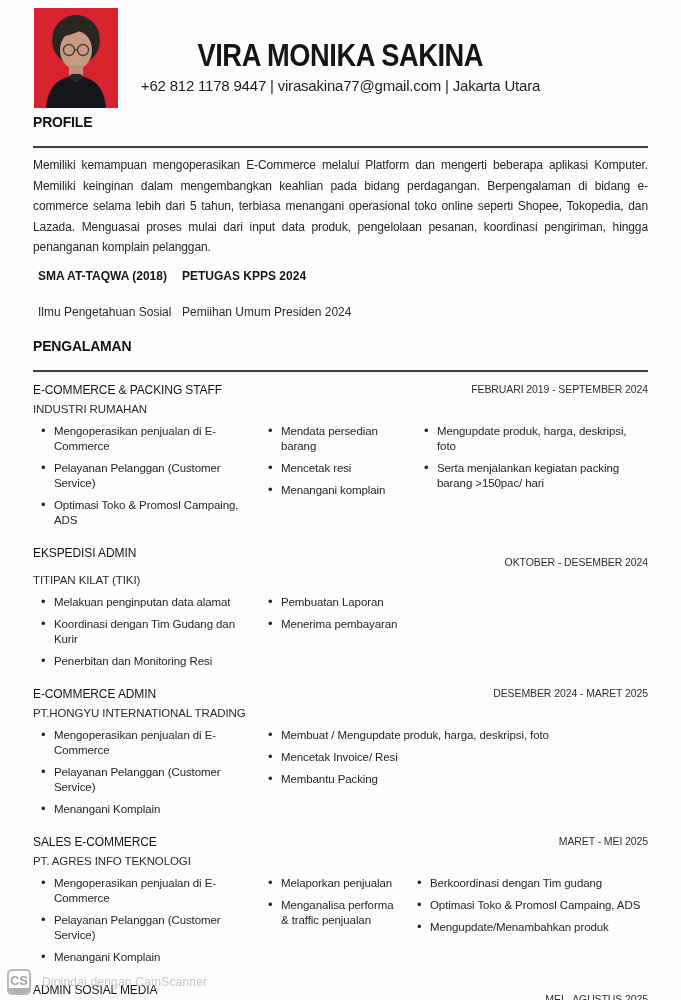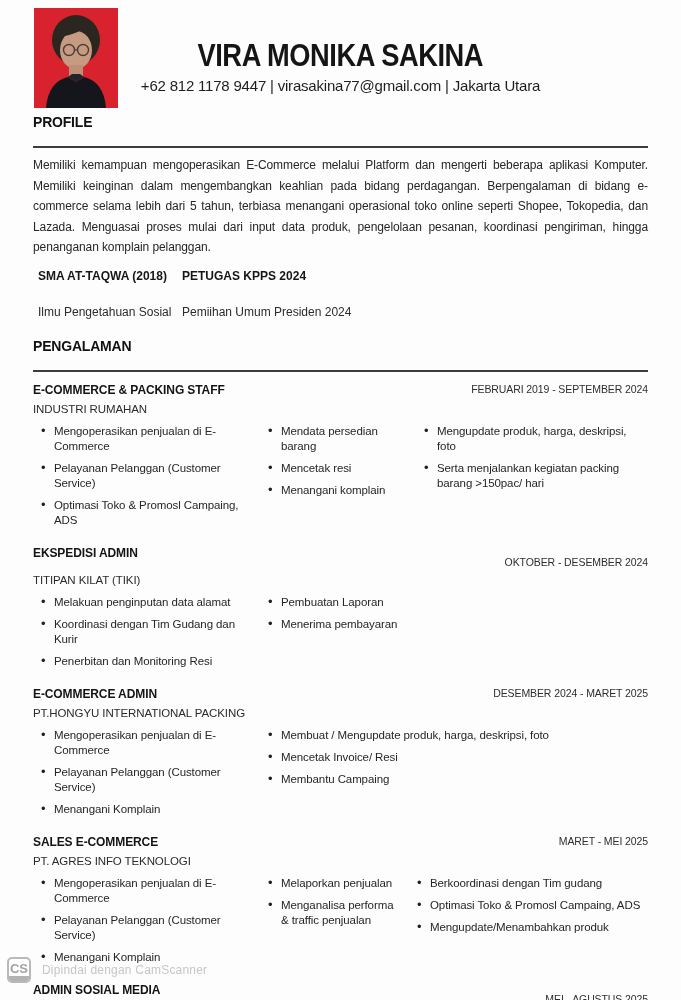--- a/index.html
+++ b/index.html
@@ -57,42 +57,42 @@
     display:flex;margin-top:10px;padding-left:5px;align-items:center;
   }
   .edu-col{width:144px;flex:0 0 auto;}
   .edu-col + .edu-col{width:auto;}
   .edu-heading{font-size:12px;font-weight:bold;color:#161616;line-height:17px;}
   .edu-detail{font-size:12px;color:#2b2b2b;margin-top:20px;line-height:15px;}
 
   
   .job{margin-top:11px;}
   .job-head{display:flex;justify-content:space-between;align-items:flex-start;}
-  .job-role{font-size:12px;font-weight:bold;color:#141414;letter-spacing:-0.1px;}
+  .job-role{font-size:12px;font-weight:normal;color:#141414;letter-spacing:-0.1px;}
   .job-period{font-size:10.5px;color:#2e2e2e;white-space:nowrap;letter-spacing:-0.1px;}
   .job-period.low{padding-top:10px;}
   .job-company{font-size:11.5px;color:#2b2b2b;margin-top:6px;letter-spacing:-0.1px;}
   .job-cols{display:grid;margin-top:9px;column-gap:6px;}
   .cols-j0{grid-template-columns:221px 150px 1fr;}
   .cols-j1{grid-template-columns:221px 1fr;}
   .cols-j2{grid-template-columns:221px 1fr;}
   .cols-j3{grid-template-columns:221px 143px 1fr;}
   ul.bullets{list-style:none;margin:0;padding:0 0 0 7px;}
   ul.bullets li{
     position:relative;padding-left:14px;margin-bottom:7px;
     font-size:11.5px;line-height:12.5px;color:#262626;letter-spacing:-0.1px;
   }
   ul.bullets li::before{
     content:"\2022";position:absolute;left:1px;top:-1px;font-size:13px;color:#222;
   }
   ul.bullets li{line-height:15px;}
 
   
   .footer{
-    position:absolute;left:7px;bottom:17px;
+    position:absolute;left:7px;bottom:5px;
     display:flex;align-items:center;gap:11px;
   }
   .cs-badge{
     width:24px;height:26px;
     border:2px solid #b9b9b9;border-radius:5px;
     color:#a3a3a3;font-weight:bold;font-size:13px;
     display:flex;align-items:center;justify-content:center;
     position:relative;overflow:hidden;background:#fff;
     padding-bottom:4px;box-sizing:border-box;
   }
@@ -184,31 +184,31 @@
             <li>Menerima pembayaran</li>
           </ul>
       </div>
     </div>
 
     <div class="job">
       <div class="job-head">
         <span class="job-role">E-COMMERCE ADMIN</span>
         <span class="job-period">DESEMBER 2024 - MARET 2025</span>
       </div>
-      <div class="job-company">PT.HONGYU INTERNATIONAL PACKING</div>
+      <div class="job-company">PT.HONGYU INTERNATIONAL TRADING</div>
       <div class="job-cols cols-j2">
         <ul class="bullets">
             <li>Mengoperasikan penjualan di E-Commerce</li>
             <li>Pelayanan Pelanggan (Customer Service)</li>
             <li>Menangani Komplain</li>
           </ul>
         <ul class="bullets">
             <li>Membuat / Mengupdate produk, harga, deskripsi, foto</li>
             <li>Mencetak Invoice/ Resi</li>
-            <li>Membantu Campaing</li>
+            <li>Membantu Packing</li>
           </ul>
       </div>
     </div>
 
     <div class="job">
       <div class="job-head">
         <span class="job-role">SALES E-COMMERCE</span>
         <span class="job-period">MARET - MEI 2025</span>
       </div>
       <div class="job-company">PT. AGRES INFO TEKNOLOGI</div>

